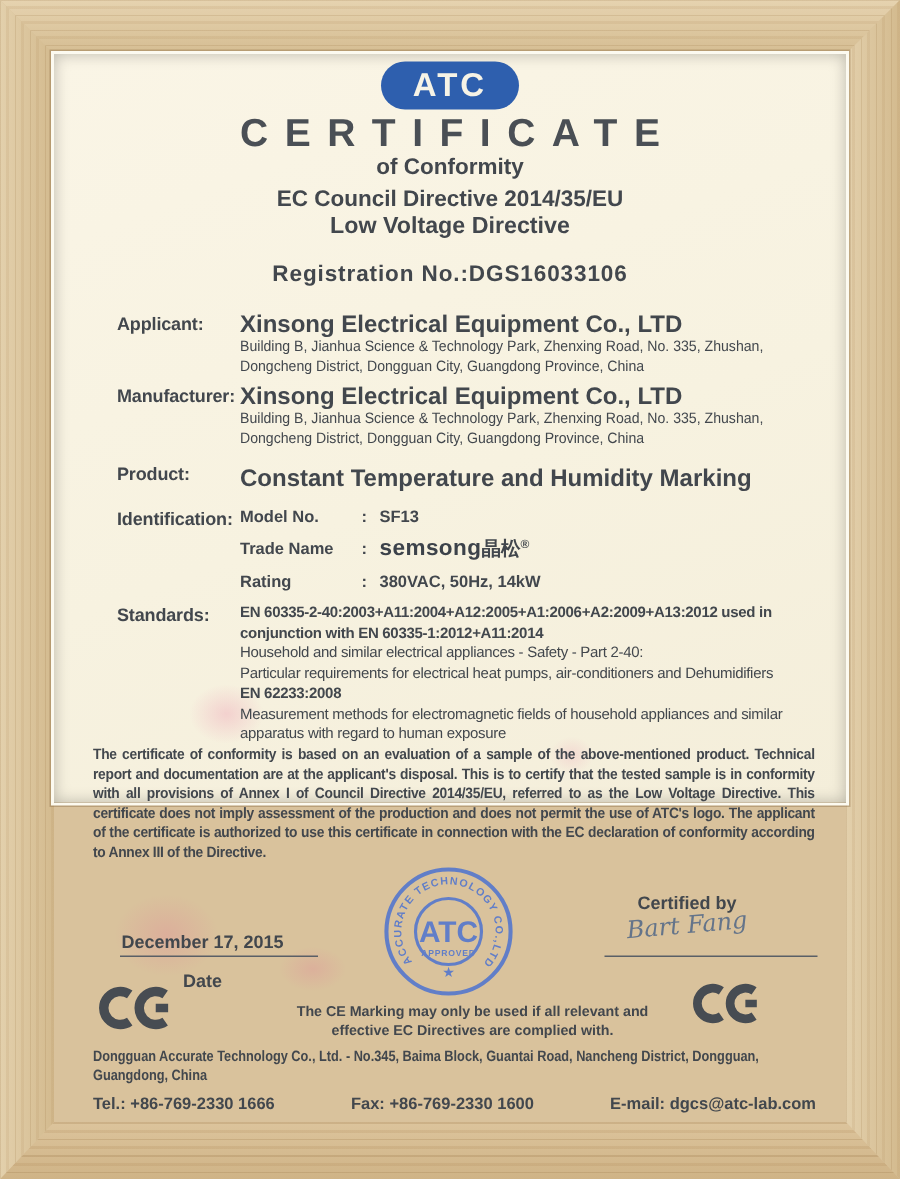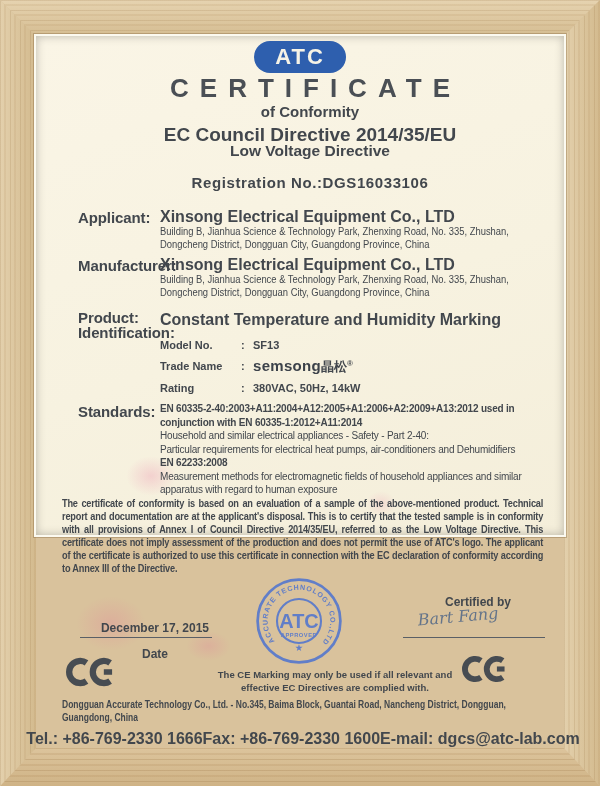--- a/index.html
+++ b/index.html
@@ -32,40 +32,40 @@
   .wood-right { right:0; clip-path:polygon(0 36px,100% 0,100% 100%,0 calc(100% - 38px)); }
 
   
   .paper {
     position:absolute; left:36px; top:36px; width:528px; height:499px;
     background:linear-gradient(160deg,#faf5e6 0%,#f7f2e0 55%,#f4eeda 100%);
     box-shadow:0 0 0 2px #fcfaf0, 0 0 0 3px rgba(125,95,55,.35), 0 0 10px rgba(0,0,0,.25) inset;
     color:#42474d;
   }
   .abs { position:absolute; }
-  .center { text-align:center;margin-left:20px; }
+  .center { text-align:center; }
 
   
   .stain { position:absolute; border-radius:50%; pointer-events:none; }
 
   
   .logo-pill {
     left:0; right:0; top:5px; margin:0 auto; width:92px; height:32px;
     background:#2e5fae; border-radius:16px;
     display:flex; align-items:center; justify-content:center;
     color:#f6f3e6; font-weight:bold; font-size:22px; letter-spacing:2px;
   }
   .title { left:0; right:0; top:37px; font-size:26px; font-weight:bold; letter-spacing:11px; color:#4a4f55; text-indent:11px; }
   .subtitle { left:0; right:0; top:67px; font-size:15px; font-weight:bold; }
-  .directive1 { left:0; right:0; top:88px; font-size:19px; font-weight:bold; }
+  .directive1 { left:0; right:0; top:88px; font-size:15px; font-weight:bold; }
   .directive2 { left:0; right:0; top:106px; font-size:15.5px; font-weight:bold; }
   .registration { left:0; right:0; top:138px; font-size:15px; font-weight:bold; letter-spacing:.6px; }
 
   
-  .lbl { left:42px; font-size:15px; font-weight:bold; letter-spacing:-.1px; white-space:nowrap; }
+  .lbl { left:42px; font-size:12px; font-weight:bold; letter-spacing:-.1px; white-space:nowrap; }
   .val { left:124px; font-size:16px; font-weight:bold; white-space:nowrap; }
   .addr { left:124px; font-size:10px; line-height:13px; white-space:nowrap; transform:scaleX(.94); transform-origin:left top; }
   .sublbl { left:124px; font-size:11px; font-weight:bold; white-space:nowrap; }
   .colon { left:205px; font-size:11px; font-weight:bold; }
   .subval { left:217px; font-size:11px; font-weight:bold; white-space:nowrap; }
   .brand { font-size:15px; font-weight:bold; letter-spacing:.3px; color:#3c424a; }
   .brand-cjk { font-size:13px; font-weight:bold; }
   .brand-reg { font-size:8px; vertical-align:super; font-weight:bold; }
   .std-lines { left:124px; top:366px; width:400px; font-size:10px; line-height:13.5px; letter-spacing:-.2px; }
   .std-lines div { white-space:nowrap; }
@@ -91,22 +91,22 @@
 
   .stamp-box { left:219px; top:541px; width:88px; height:88px; opacity:.9; }
   .ce-left  { left:30px;  top:619px; }
   .ce-right { left:426px; top:617px; }
   .ce-note { left:99px; top:633px; width:360px; font-size:9.5px; font-weight:bold; line-height:12.5px; }
 
   
   .footer-address { left:26px; top:662px; width:560px; font-size:10px; font-weight:bold; line-height:13px;
     transform:scaleX(.85); transform-origin:left top; }
   .footer-address div { white-space:nowrap; }
-  .contacts { left:26px; top:694px; width:482px; display:flex; justify-content:center;
-    font-size:16px; font-weight:bold; white-space:nowrap; }
+  .contacts { left:26px; top:694px; width:482px; display:flex; justify-content:space-between;
+    font-size:11px; font-weight:bold; white-space:nowrap; }
 </style>
 </head>
 <body>
 
 <div class="wood wood-top"></div>
 <div class="wood wood-bottom"></div>
 <div class="wood wood-left"></div>
 <div class="wood wood-right"></div>
 
 <div class="paper">
@@ -135,21 +135,21 @@
   <div class="abs lbl" style="top:221px;">Manufacturer:</div>
   <div class="abs val" style="top:220px;">Xinsong Electrical Equipment Co., LTD</div>
   <div class="abs addr" style="top:237px;">
     <div>Building B, Jianhua Science &amp; Technology Park, Zhenxing Road, No. 335, Zhushan,</div>
     <div>Dongcheng District, Dongguan City, Guangdong Province, China</div>
   </div>
 
   <div class="abs lbl" style="top:273px;">Product:</div>
   <div class="abs val" style="top:275px;">Constant Temperature and Humidity Marking</div>
 
-  <div class="abs lbl" style="top:288px;">Identification:</div>
+  <div class="abs lbl" style="top:303px;">Identification:</div>
   <div class="abs sublbl" style="top:303px;">Model No.</div>
   <div class="abs colon" style="top:303px;">:</div>
   <div class="abs subval" style="top:303px;">SF13</div>
 
   <div class="abs sublbl" style="top:324px;">Trade Name</div>
   <div class="abs colon" style="top:324px;">:</div>
   <div class="abs subval" style="top:321px;">
     <span class="brand">semsong</span><span class="brand-cjk">晶松</span><span class="brand-reg">®</span>
   </div>
 

